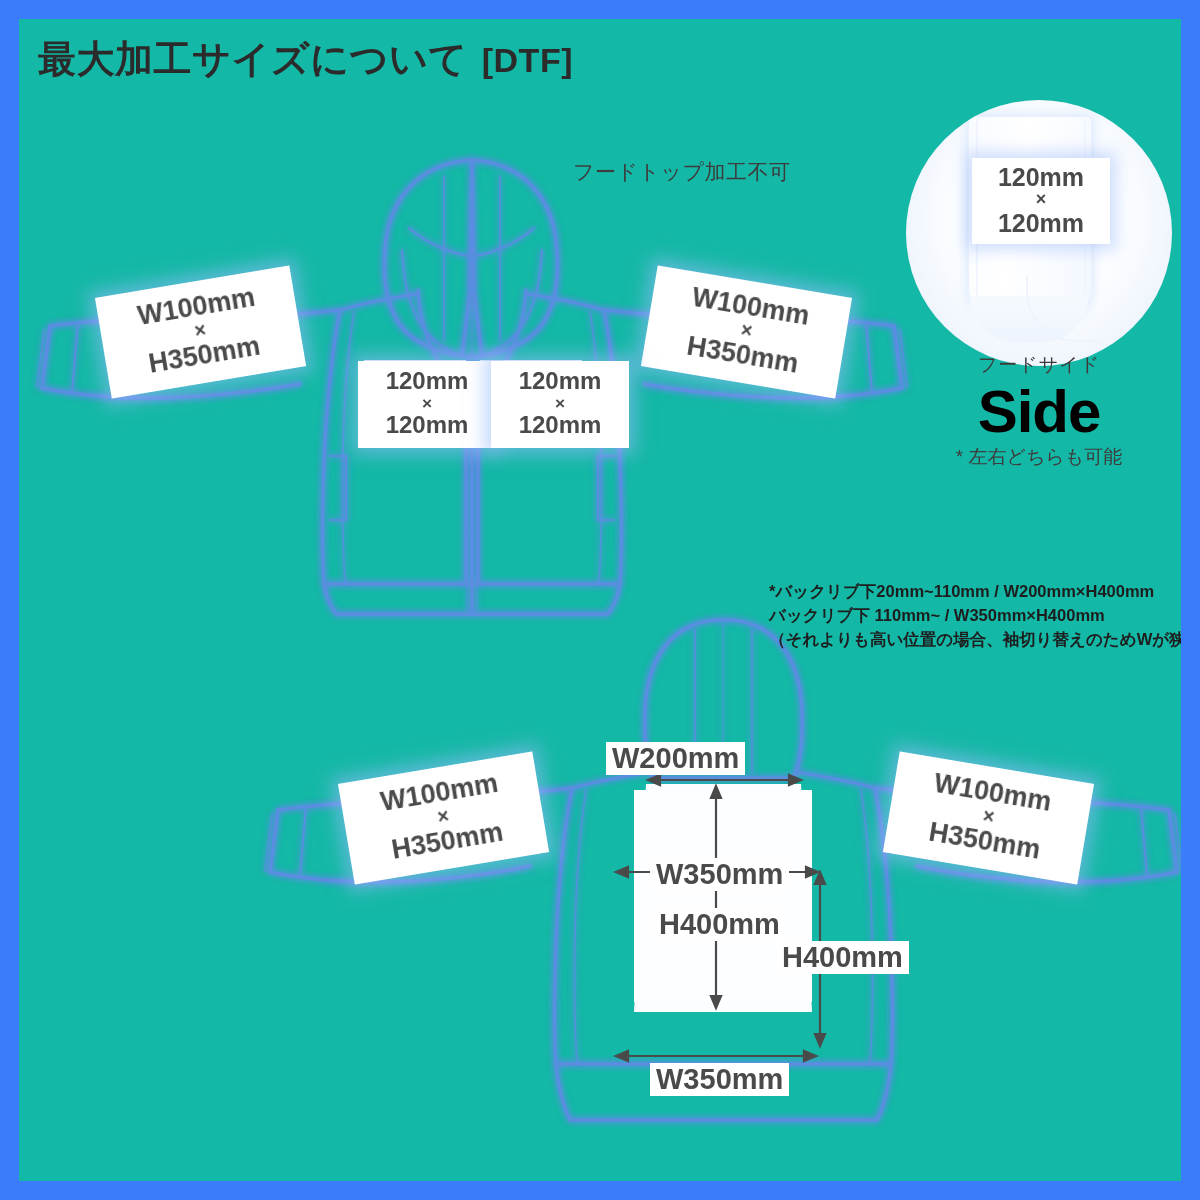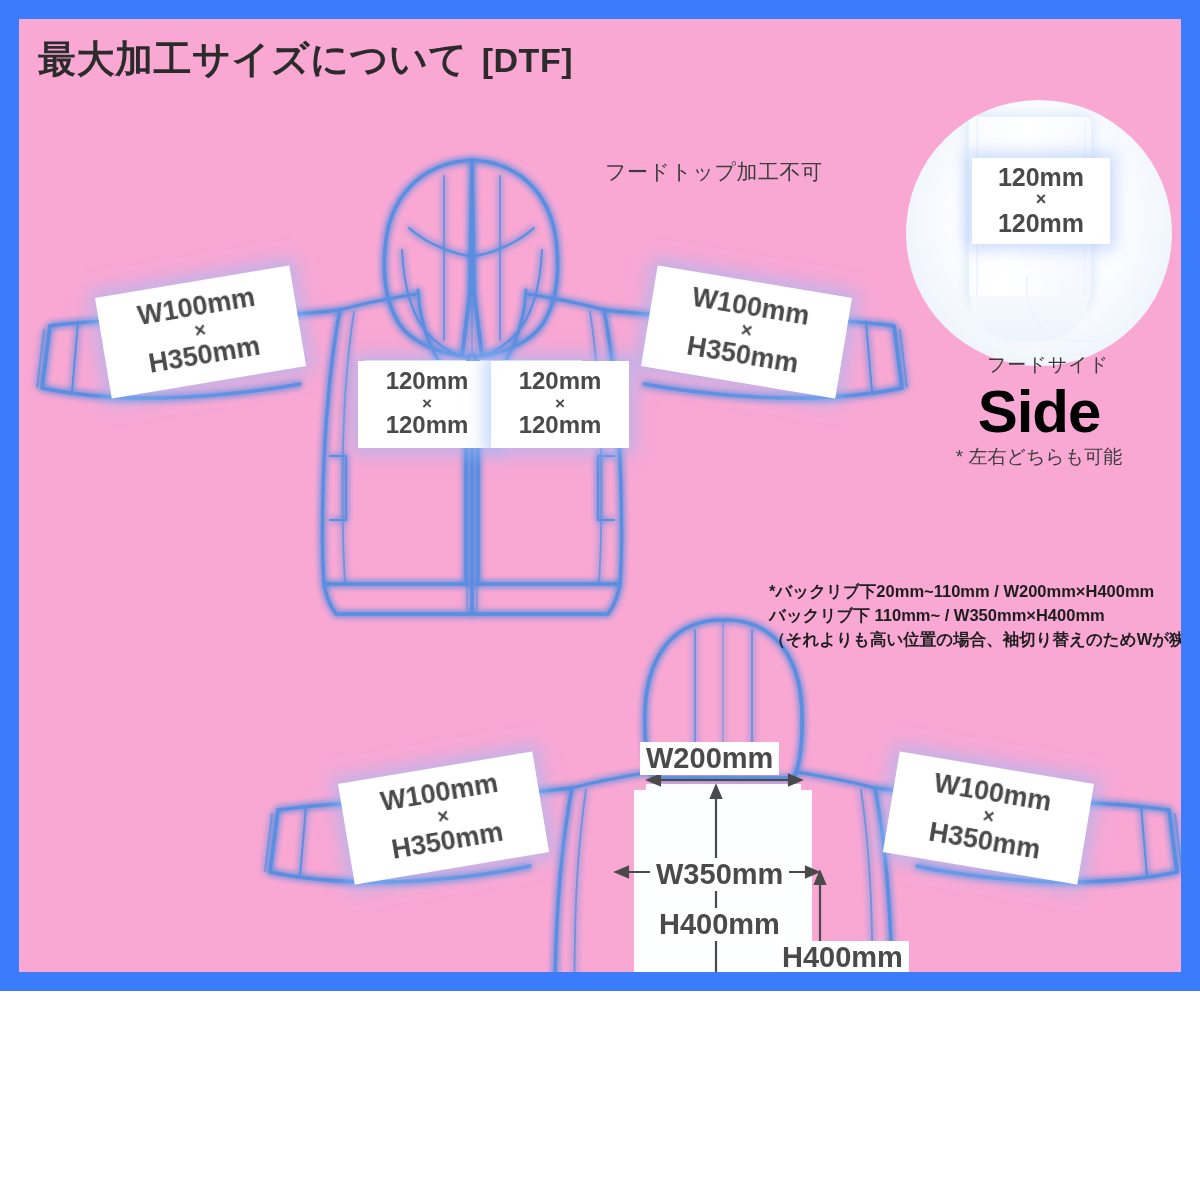--- a/index.html
+++ b/index.html
@@ -4,22 +4,22 @@
 <title>最大加工サイズについて [DTF]</title>
 <style>
   html, body {
     margin: 0;
     padding: 0;
     background: #ffffff;
   }
   #page {
     position: relative;
     width: 1200px;
-    height: 991px;
-    background: #f9a8d4;
+    height: 1200px;
+    background: #14b8a6;
     box-sizing: border-box;
     overflow: hidden;
     font-family: "Liberation Sans", "DejaVu Sans", sans-serif;
   }
   
   #frame {
     position: absolute;
     inset: 0;
     border: 19px solid #3b7cfb;
     box-sizing: border-box;
@@ -100,21 +100,20 @@
     position: absolute;
     color: #3c3c3c;
     z-index: 25;
   }
   #hood-top-note {
     left: 573px;
     top: 158px;
     font-size: 21px;
     font-weight: 500;
     letter-spacing: 0.5px;
-    margin-left: 32px;
   }
   #back-notes {
     left: 769px;
     top: 580px;
     font-size: 16.5px;
     font-weight: 700;
     line-height: 1.44;
     color: #1d1d1d;
     white-space: nowrap;
   }
@@ -184,21 +183,20 @@
     position: absolute;
     left: 906px;
     top: 352px;
     width: 266px;
     text-align: center;
     font-size: 19px;
     font-weight: 500;
     color: #3c3c3c;
     letter-spacing: 1px;
     z-index: 30;
-    margin-left: 9px;
   }
   #side-en {
     position: absolute;
     left: 906px;
     top: 377px;
     width: 266px;
     text-align: center;
     font-size: 60px;
     font-weight: 700;
     color: #000000;
@@ -220,21 +218,21 @@
   
   .dim {
     position: absolute;
     color: #4a4a4a;
     font-weight: 700;
     background: #ffffff;
     padding: 0 6px;
     z-index: 26;
     white-space: nowrap;
   }
-  #dim-w200 { left: 640px; top: 742px; font-size: 29px; }
+  #dim-w200 { left: 606px; top: 742px; font-size: 29px; }
   #dim-w350-mid { left: 650px; top: 858px; font-size: 29px; }
   #dim-h400-in { left: 653px; top: 908px; font-size: 29px; }
   #dim-h400-out { left: 776px; top: 941px; font-size: 29px; }
   #dim-w350-bot { left: 650px; top: 1063px; font-size: 29px; }
 </style>
 </head>
 <body>
 
 <div id="page">
 

